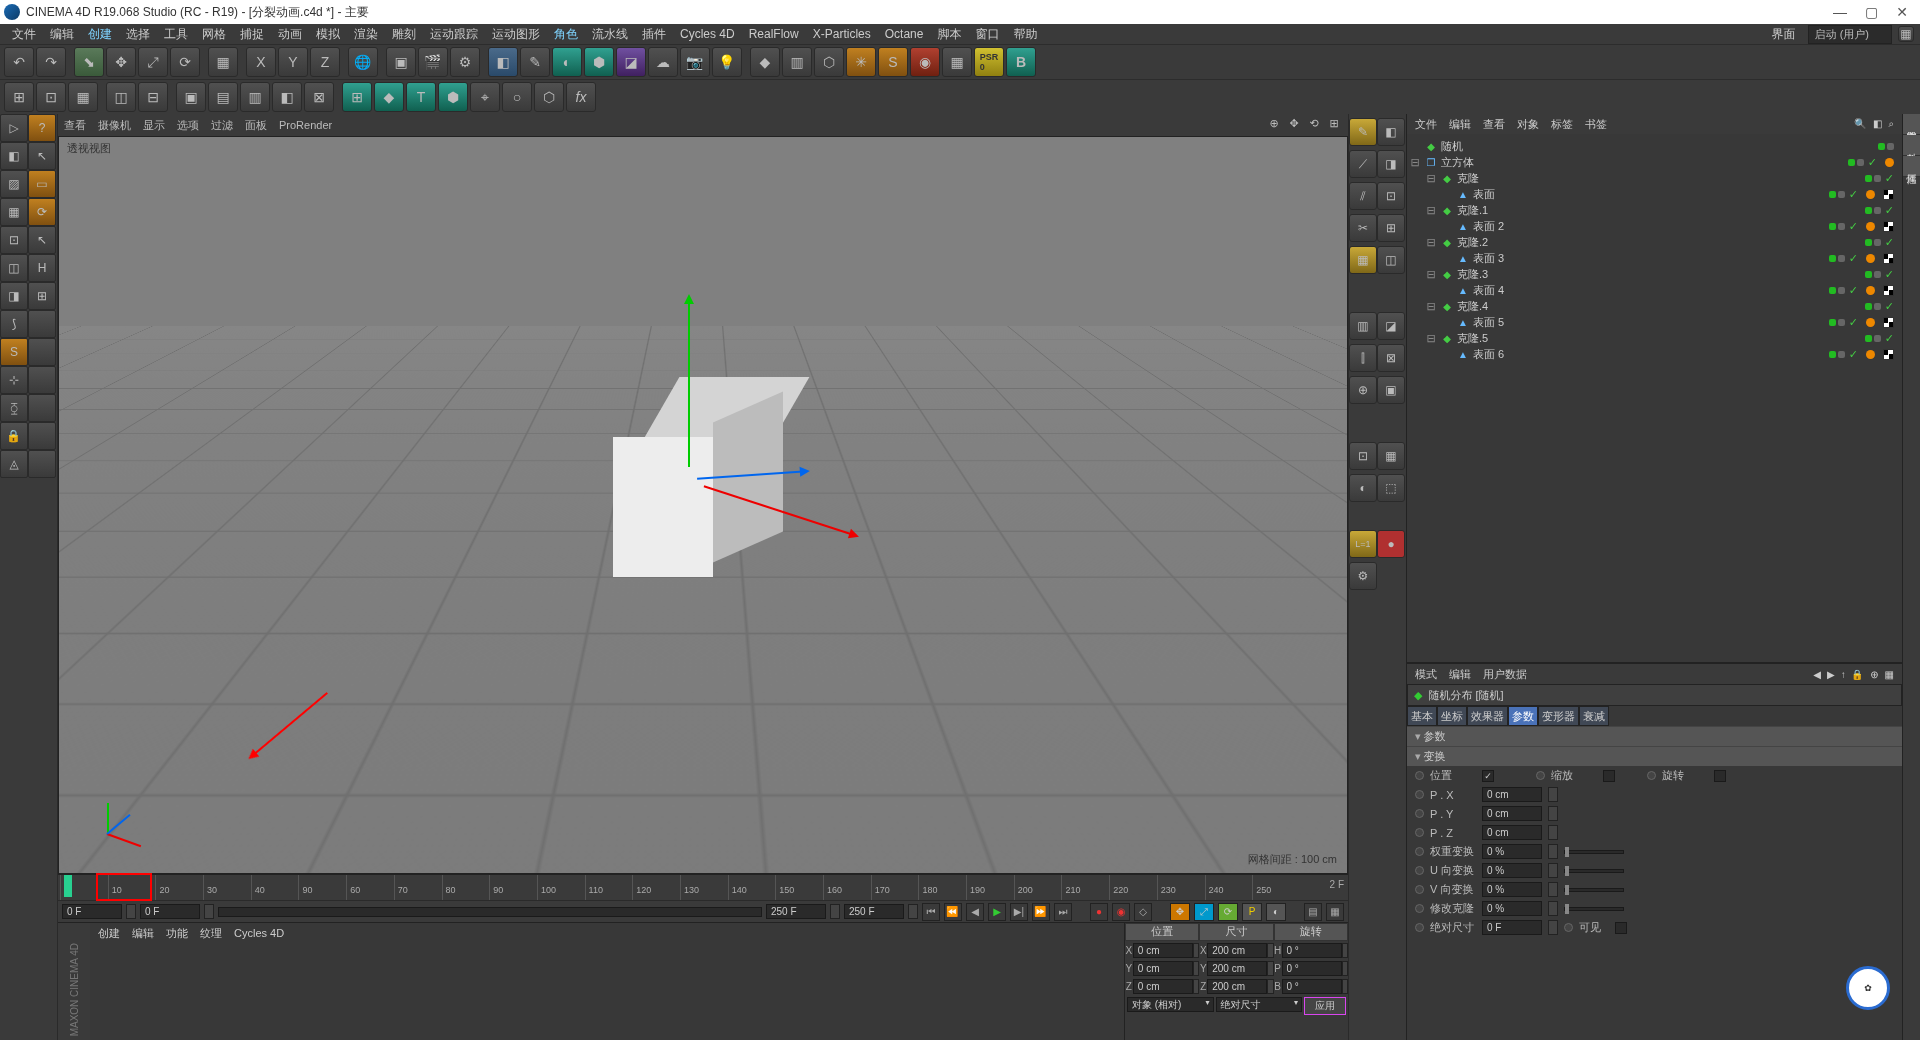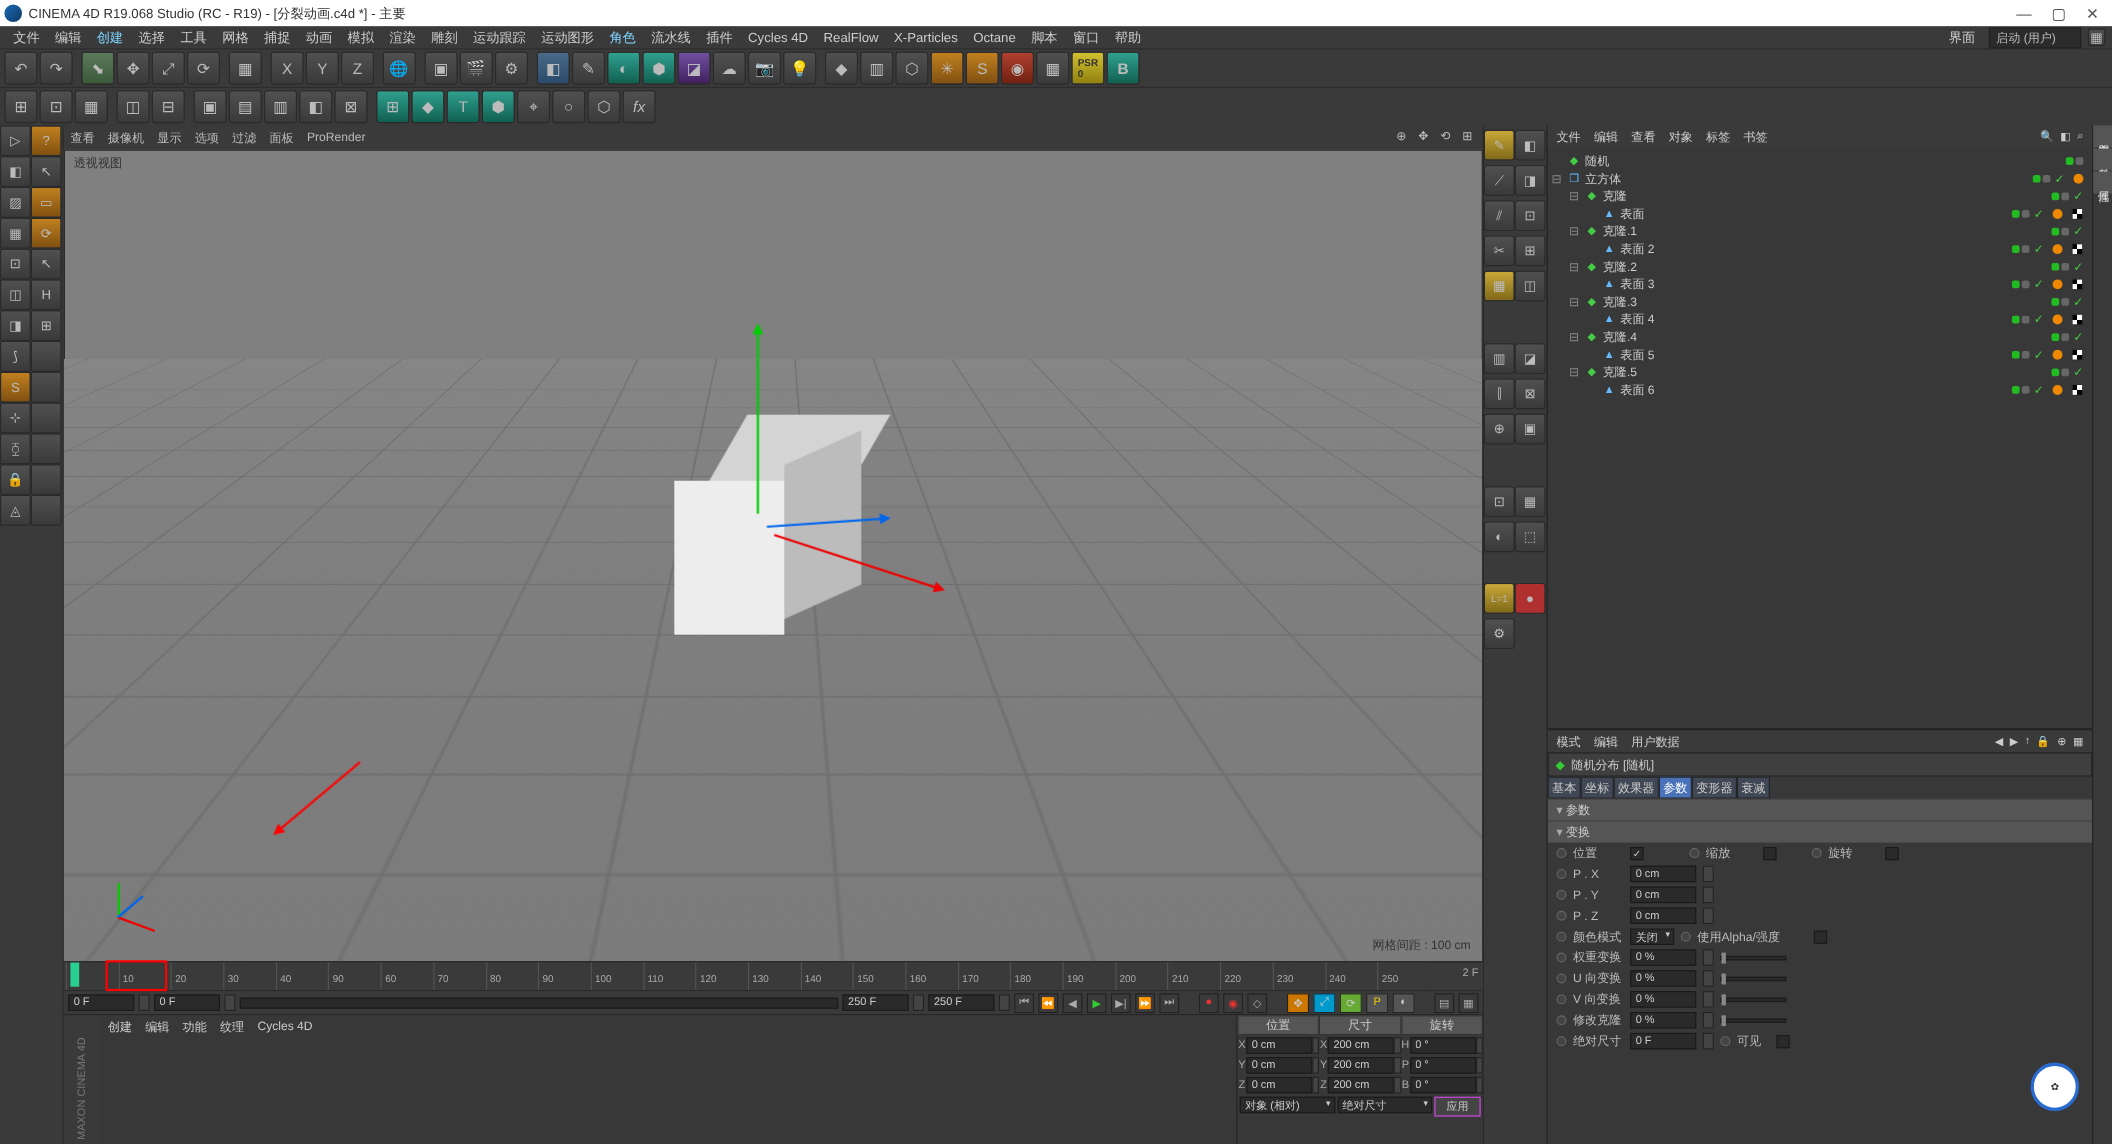--- a/index.html
+++ b/index.html
@@ -780,28 +780,20 @@
             <input class="num-field" value="0 cm" style="">
             <div class="spinner"></div>
           </div>
         <div class="prop-row">
             <span class="pdot"></span>
             <label>P . Z</label>
             <input class="num-field" value="0 cm" style="">
             <div class="spinner"></div>
           </div>
 
-        <div class="prop-row">
-          <span class="pdot"></span>
-          <label>颜色模式</label>
-          <span class="dropdown">关闭</span>
-          <span class="pdot"></span>
-          <label style="min-width:100px">使用Alpha/强度</label>
-          <span class="cb"></span>
-        </div>
 
         <div class="prop-row">
             <span class="pdot"></span>
             <label>权重变换</label>
             <input class="num-field" value="0 %" style="">
             <div class="spinner"></div>
             <div class="slider-track">
               <div class="sthumb"></div>
             </div>
           </div>

